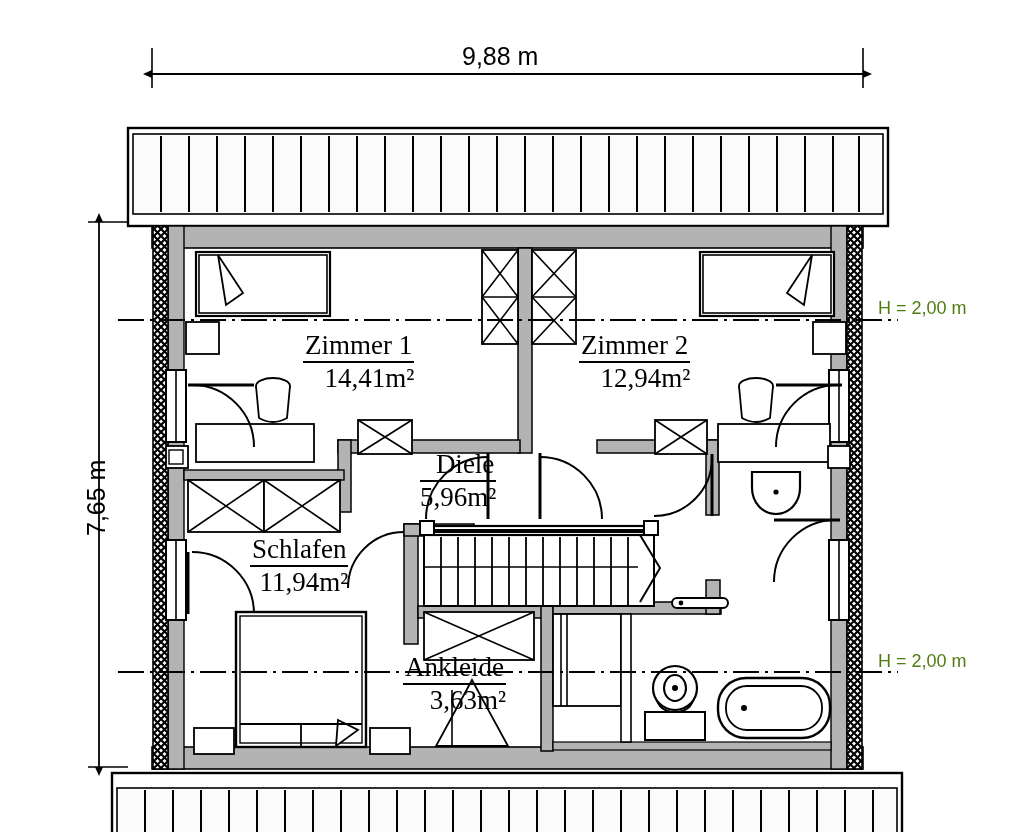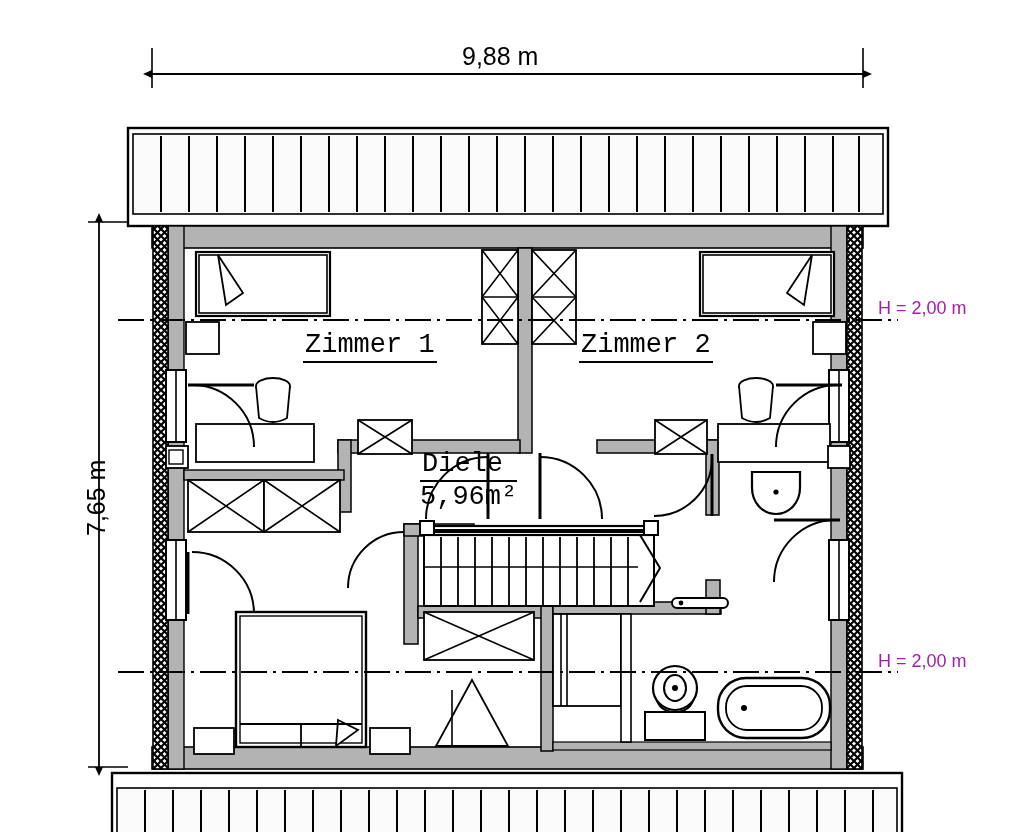--- a/index.html
+++ b/index.html
@@ -24,22 +24,22 @@
   svg#floorplan {
     position: absolute;
     left: 0;
     top: 0;
     width: 1024px;
     height: 832px;
     display: block;
   }
   .room-label {
     position: absolute;
-    text-align: left;
-    font-family: Liberation Mono, monospace;
+    text-align: right;
+    font-family: Liberation Serif, serif;
     color: #000000;
     line-height: 1.02;
     white-space: nowrap;
     user-select: none;
   }
   .room-label .rl-name {
     display: block;
     font-size: 27px;
     letter-spacing: 0px;
     padding: 0 2px 1px 2px;
@@ -62,21 +62,21 @@
     font-size: 25px;
     color: #000;
     white-space: nowrap;
     transform-origin: 0 0;
     transform: rotate(-90deg);
     user-select: none;
   }
   .height-text {
     position: absolute;
     font-size: 18px;
-    color: #a21caf;
+    color: #4d7c0f;
     white-space: nowrap;
     user-select: none;
   }
 </style>
 </head>
 <body>
 
 <div id="plan-root">
 
   <svg id="floorplan" viewBox="0 0 1024 832">
@@ -399,27 +399,37 @@
 
   <div class="dim-text" style="left:462px; top:2px;">9,88 m</div>
 
   <div class="dim-text-vert" style="left:82px; top:496px;">7,65 m</div>
 
   <div class="height-text" style="left:878px; top:258px;">H = 2,00 m</div>
   <div class="height-text" style="left:878px; top:611px;">H = 2,00 m</div>
 
   <div class="room-label" style="left:303px; top:292px;">
     <span class="rl-name">Zimmer 1</span>
+    <span class="rl-area">14,41m²</span>
   </div>
 
   <div class="room-label" style="left:579px; top:292px;">
     <span class="rl-name">Zimmer 2</span>
+    <span class="rl-area">12,94m²</span>
   </div>
 
   <div class="room-label" style="left:420px; top:411px;">
     <span class="rl-name">Diele</span>
     <span class="rl-area">5,96m²</span>
   </div>
 
-
+  <div class="room-label" style="left:250px; top:496px;">
+    <span class="rl-name">Schlafen</span>
+    <span class="rl-area">11,94m²</span>
+  </div>
+
+  <div class="room-label" style="left:403px; top:614px;">
+    <span class="rl-name">Ankleide</span>
+    <span class="rl-area">3,63m²</span>
+  </div>
 
 
 </div>
 
 </body></html>

